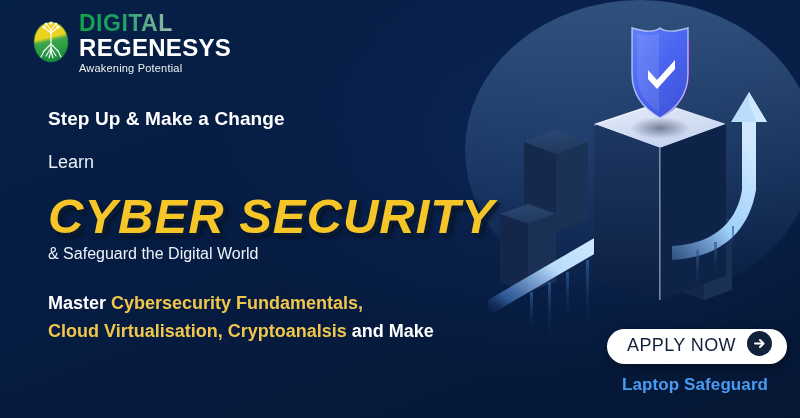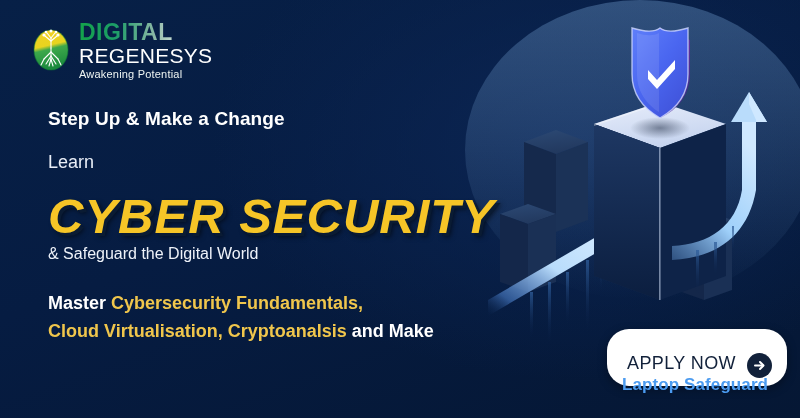--- a/index.html
+++ b/index.html
@@ -17,29 +17,29 @@
     background:
       radial-gradient(ellipse 520px 340px at 72% 34%, #0b2553 0%, rgba(11,37,83,0) 70%),
       linear-gradient(160deg, #072047 0%, #061c42 45%, #051734 100%);
     overflow:hidden;
   }
 
   
   #artwork { position:absolute; left:0; top:0; width:800px; height:418px; }
 
   
-  #logo { position:absolute; left:30px; top:19px; display:flex; align-items:center; gap:7px; }
+  #logo { position:absolute; left:30px; top:10px; display:flex; align-items:center; gap:7px; }
   #logo-mark { width:42px; height:48px; flex:none; }
   #logo-words { display:flex; flex-direction:column; line-height:1; padding-top:2px; }
   #logo-digital {
     font-size:23px; font-weight:bold; letter-spacing:.5px;
     background:linear-gradient(90deg,#13a34a 0%, #1d9d68 28%, #8fb9a8 58%, #e9f2ee 80%, #ffffff 100%);
     -webkit-background-clip:text; background-clip:text; color:transparent;
   }
-  #logo-regenesys { font-size:21px; font-weight:normal; color:#ffffff; letter-spacing:.3px; margin-top:1px; }
+  #logo-regenesys { font-size:24px; font-weight:bold; color:#ffffff; letter-spacing:.3px; margin-top:1px; }
   #logo-tagline { font-size:11px; color:#eef4f2; margin-top:3px; letter-spacing:.2px; }
 
   
   #copy { position:absolute; left:48px; top:108px; width:500px; }
   #headline { font-size:19px; font-weight:bold; color:#ffffff; letter-spacing:.1px; }
   #learn { font-size:18px; color:#e9eef7; font-weight:400; margin-top:22px; }
   #title {
     margin-top:18px;
     font-size:49px; font-weight:bold; font-style:italic;
     color:#f6c527; letter-spacing:1px; line-height:1.05;
@@ -47,23 +47,23 @@
     white-space:nowrap;
   }
   #subtitle { font-size:16px; color:#eef2f9; font-weight:400; margin-top:3px; }
   #master { margin-top:27px; font-size:18px; font-weight:bold; line-height:1.55; }
   #master .w { color:#ffffff; }
   #master .g { color:#f0c64c; }
 
   
   #cta {
     position:absolute; left:607px; top:329px;
-    display:flex; align-items:flex-start; gap:11px;
+    display:flex; align-items:flex-end; gap:11px;
     background:#ffffff; border-radius:22px;
-    padding:24px 15px 8px 20px;
+    padding:2px 15px 8px 20px;
     box-shadow:0 3px 10px rgba(0,0,0,.35);
     cursor:pointer;
   }
   #cta-label { font-size:18px; font-weight:500; color:#12213a; letter-spacing:.4px; white-space:nowrap; }
   #cta-arrow { width:25px; height:25px; flex:none; }
 
   #laptop {
     position:absolute; left:622px; top:375px;
     font-size:17px; font-weight:bold; color:#4b9bf0; letter-spacing:.1px;
     white-space:nowrap;

